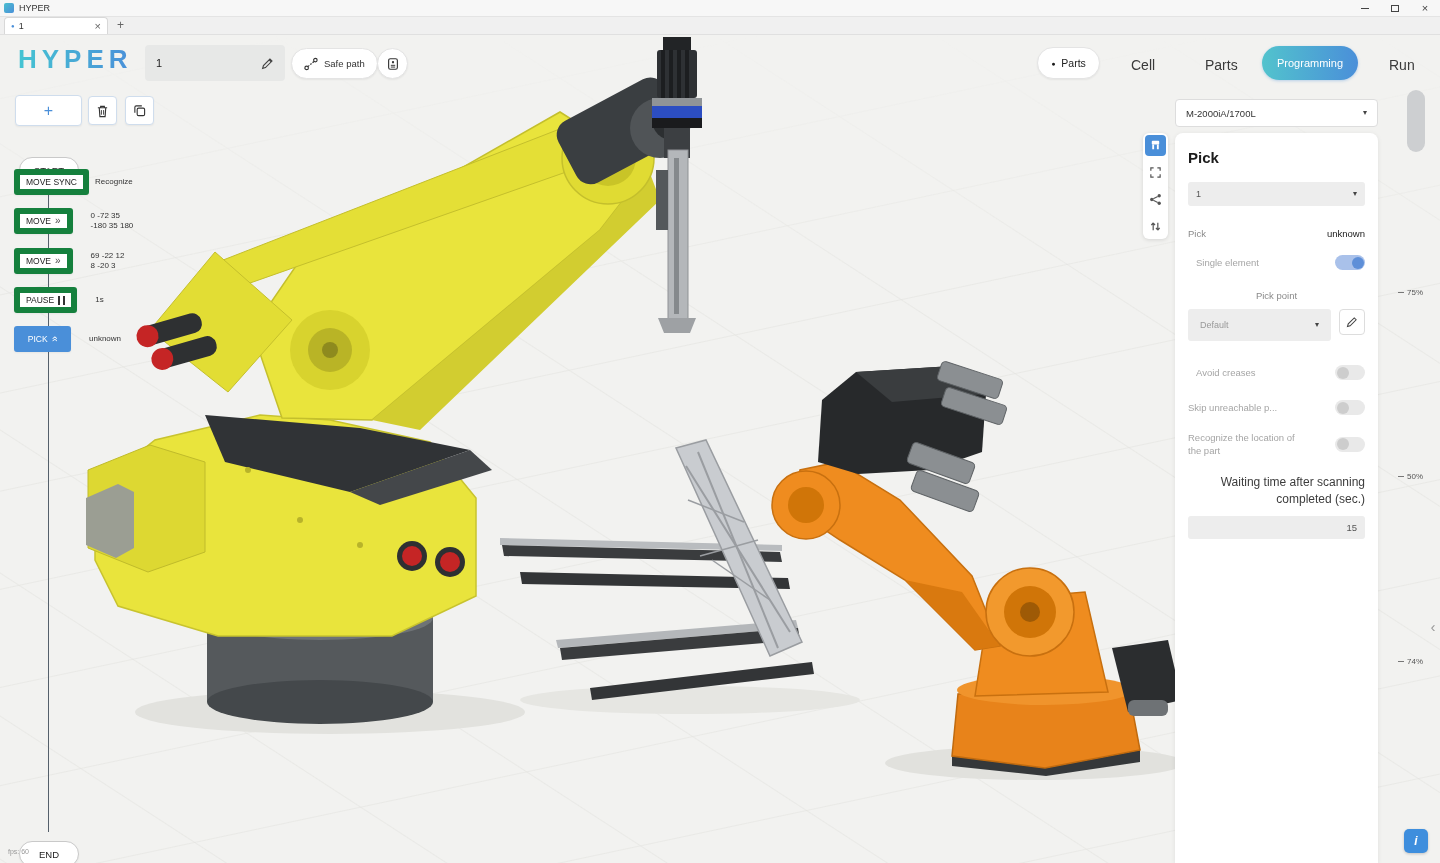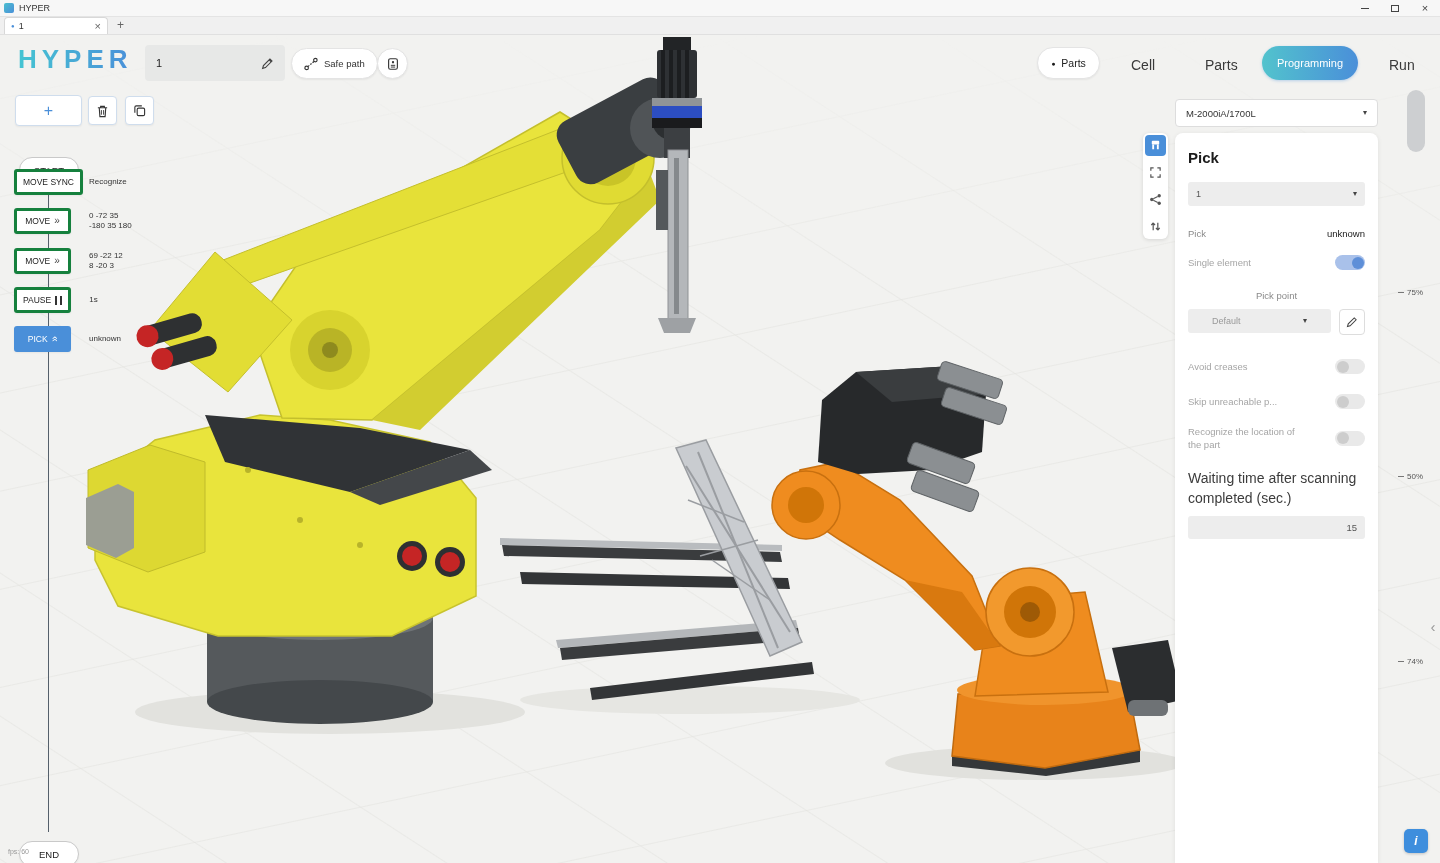--- a/index.html
+++ b/index.html
@@ -49,53 +49,53 @@
   .sq-btn-box{position:absolute;background:#fff;border:1px solid #cfdded;border-radius:4px;display:flex;align-items:center;justify-content:center;box-shadow:0 1px 2px rgba(0,0,0,.05);z-index:40;}
   .seq-add{top:95px;left:15px;width:67px;height:31px;color:#4a8fd9;font-size:16px;}
   .seq-trash{top:96px;left:88px;width:29px;height:29px;}
   .seq-copy{top:96px;left:125px;width:29px;height:29px;}
   .seq-line{position:absolute;top:158px;left:48px;width:1px;height:674px;background:#55606b;z-index:38;}
   .seq-node{position:absolute;left:19px;width:60px;height:26px;background:#fff;border:1px solid #c9c9c9;border-radius:13px;display:flex;align-items:center;justify-content:center;font-size:9.5px;color:#222;box-shadow:0 1px 2px rgba(0,0,0,.05);z-index:40;}
   .seq-start{top:132px;margin-top:25px;}
   .seq-end{top:831px;margin-top:10px;}
   .seq-row{position:absolute;left:14px;display:flex;align-items:center;gap:18px;z-index:40;}
   .seq-row.wide{gap:6px;}
-  .seq-btn{min-width:57px;height:26px;background:#fff;border:3px solid #15803d;border-radius:3px;display:flex;align-items:center;justify-content:center;gap:4px;font-size:8.5px;color:#222;padding:0 6px;box-shadow:0 1px 2px rgba(0,0,0,.05);}
+  .seq-btn{min-width:57px;height:26px;background:#fff;border:6px solid #15803d;border-radius:3px;display:flex;align-items:center;justify-content:center;gap:4px;font-size:8.5px;color:#222;padding:0 6px;box-shadow:0 1px 2px rgba(0,0,0,.05);}
   .seq-btn.selected{background:#4a8fd9;border-color:#4a8fd9;color:#fff;}
   .chev{font-size:10px;color:#4a4a4a;line-height:1;}
   .chev-up{font-size:10px;color:#fff;display:inline-block;transform:rotate(-90deg);line-height:1;}
   .pause-ic{width:7px;height:9px;border-left:2.5px solid #333;border-right:2.5px solid #333;}
   .seq-meta{font-size:8px;color:#333;line-height:1.3;white-space:nowrap;}
   .fps{position:absolute;left:8px;top:848px;font-size:7px;color:#999;z-index:40;}
 
   
   .view-tools{position:absolute;left:1143px;top:133px;width:25px;background:#fff;border-radius:6px;box-shadow:0 1px 4px rgba(0,0,0,.12);padding:2px;display:flex;flex-direction:column;gap:6px;z-index:40;}
   .vt-btn{width:21px;height:21px;border-radius:4px;display:flex;align-items:center;justify-content:center;}
   .vt-btn.selected{background:#4a8fd9;}
 
   
   .model-select{position:absolute;left:1175px;top:99px;width:203px;height:28px;background:#fff;border:1px solid #ddd;border-radius:4px;display:flex;align-items:center;padding:0 10px;font-size:9.5px;color:#333;z-index:40;}
   .caret{margin-left:auto;color:#444;font-size:8px;line-height:1;}
   .side-panel{position:absolute;left:1175px;top:133px;width:203px;height:730px;background:#fff;border-radius:8px 8px 0 0;box-shadow:0 1px 5px rgba(0,0,0,.08);z-index:40;padding:14px 13px;}
   .panel-title{font-size:15px;font-weight:700;color:#1c1c1c;margin:2px 0 16px;}
   .panel-select{height:24px;background:#ededed;border-radius:3px;display:flex;align-items:center;padding:0 8px;font-size:9px;color:#555;margin-bottom:22px;}
   .prow{display:flex;justify-content:space-between;align-items:center;font-size:9.5px;}
-  .mb16{margin-bottom:16px;} .mb20{margin-bottom:20px;}
+  .mb16{margin-bottom:16px;} .mb20{margin-bottom:20px;margin-left:8px;}
   .lbl-dark{color:#222;} .lbl-gray{color:#8a8a8a;} .lbl-dim{color:#a5a5a5;}
   .plabel{font-size:9.5px;color:#8a8a8a;margin-bottom:8px;text-align:center;}
   .pickpoint-row{display:flex;gap:8px;margin-bottom:24px;}
-  .pp-select{flex:1;height:24px;background:#ededed;border-radius:3px;display:flex;align-items:center;padding:0 24px;font-size:9px;color:#999;}
+  .pp-select{flex:1;height:32px;background:#ededed;border-radius:3px;display:flex;align-items:center;padding:0 12px;font-size:9px;color:#999;}
   .pp-edit{width:26px;height:26px;background:#fff;border:1px solid #ddd;border-radius:4px;display:flex;align-items:center;justify-content:center;}
   .toggle{width:30px;height:15px;border-radius:8px;position:relative;flex-shrink:0;}
   .toggle.on{background:#a9c1ea;}
   .toggle.on::after{content:"";position:absolute;right:1.5px;top:1.5px;width:12px;height:12px;border-radius:50%;background:#5e8fd8;}
   .toggle.off{background:#e9e9e9;}
   .toggle.off::after{content:"";position:absolute;left:1.5px;top:1.5px;width:12px;height:12px;border-radius:50%;background:#cdcdcd;}
   .two-line{width:112px;line-height:1.4;}
-  .waiting-label{font-size:14px;color:#3c3c3c;line-height:1.45;margin-bottom:8px;}
+  .waiting-label{font-size:12px;color:#3c3c3c;line-height:1.45;margin-bottom:8px;text-align:right;}
   .waiting-input{width:100%;height:23px;background:#ededed;border:none;border-radius:3px;text-align:right;padding:0 8px;font-size:9.5px;color:#555;font-family:"Liberation Sans",sans-serif;}
 
   
   .scroll-thumb{position:absolute;left:1407px;top:90px;width:18px;height:62px;background:#cdcfd1;border-radius:9px;z-index:45;}
   .zoom-mark{position:absolute;left:1398px;font-size:8px;color:#555;display:flex;align-items:center;gap:3px;z-index:45;}
   .zoom-tick{width:6px;height:1px;background:#777;}
   .panel-collapse{position:absolute;left:1426px;top:612px;width:14px;height:28px;color:#999;font-size:15px;display:flex;align-items:center;justify-content:center;z-index:45;}
   .info-btn{position:absolute;left:1404px;top:829px;width:24px;height:24px;background:#3e8edd;border-radius:5px;color:#fff;font-size:12px;font-weight:700;font-style:italic;display:flex;align-items:center;justify-content:center;z-index:45;box-shadow:0 1px 3px rgba(0,0,0,.2);}
 </style>
 </head>

